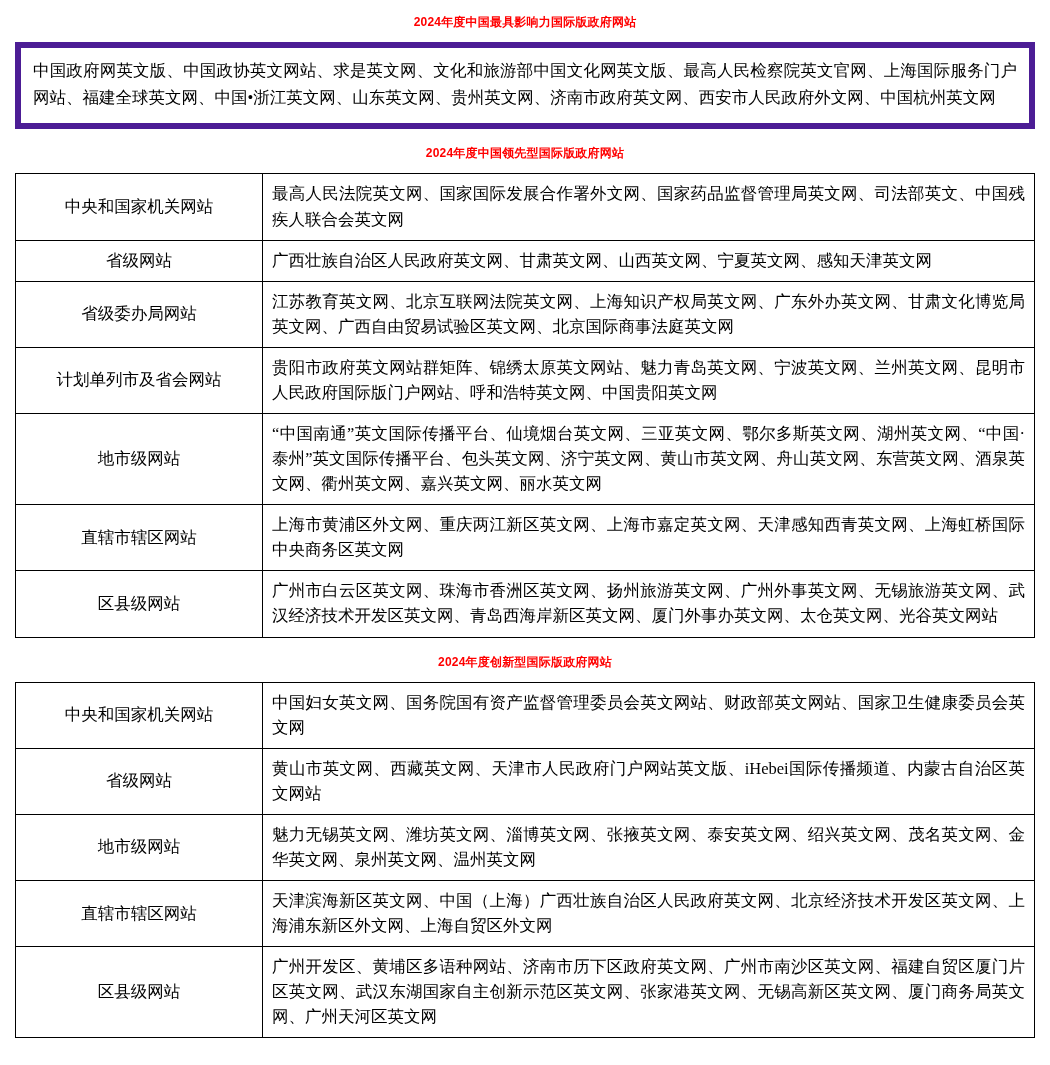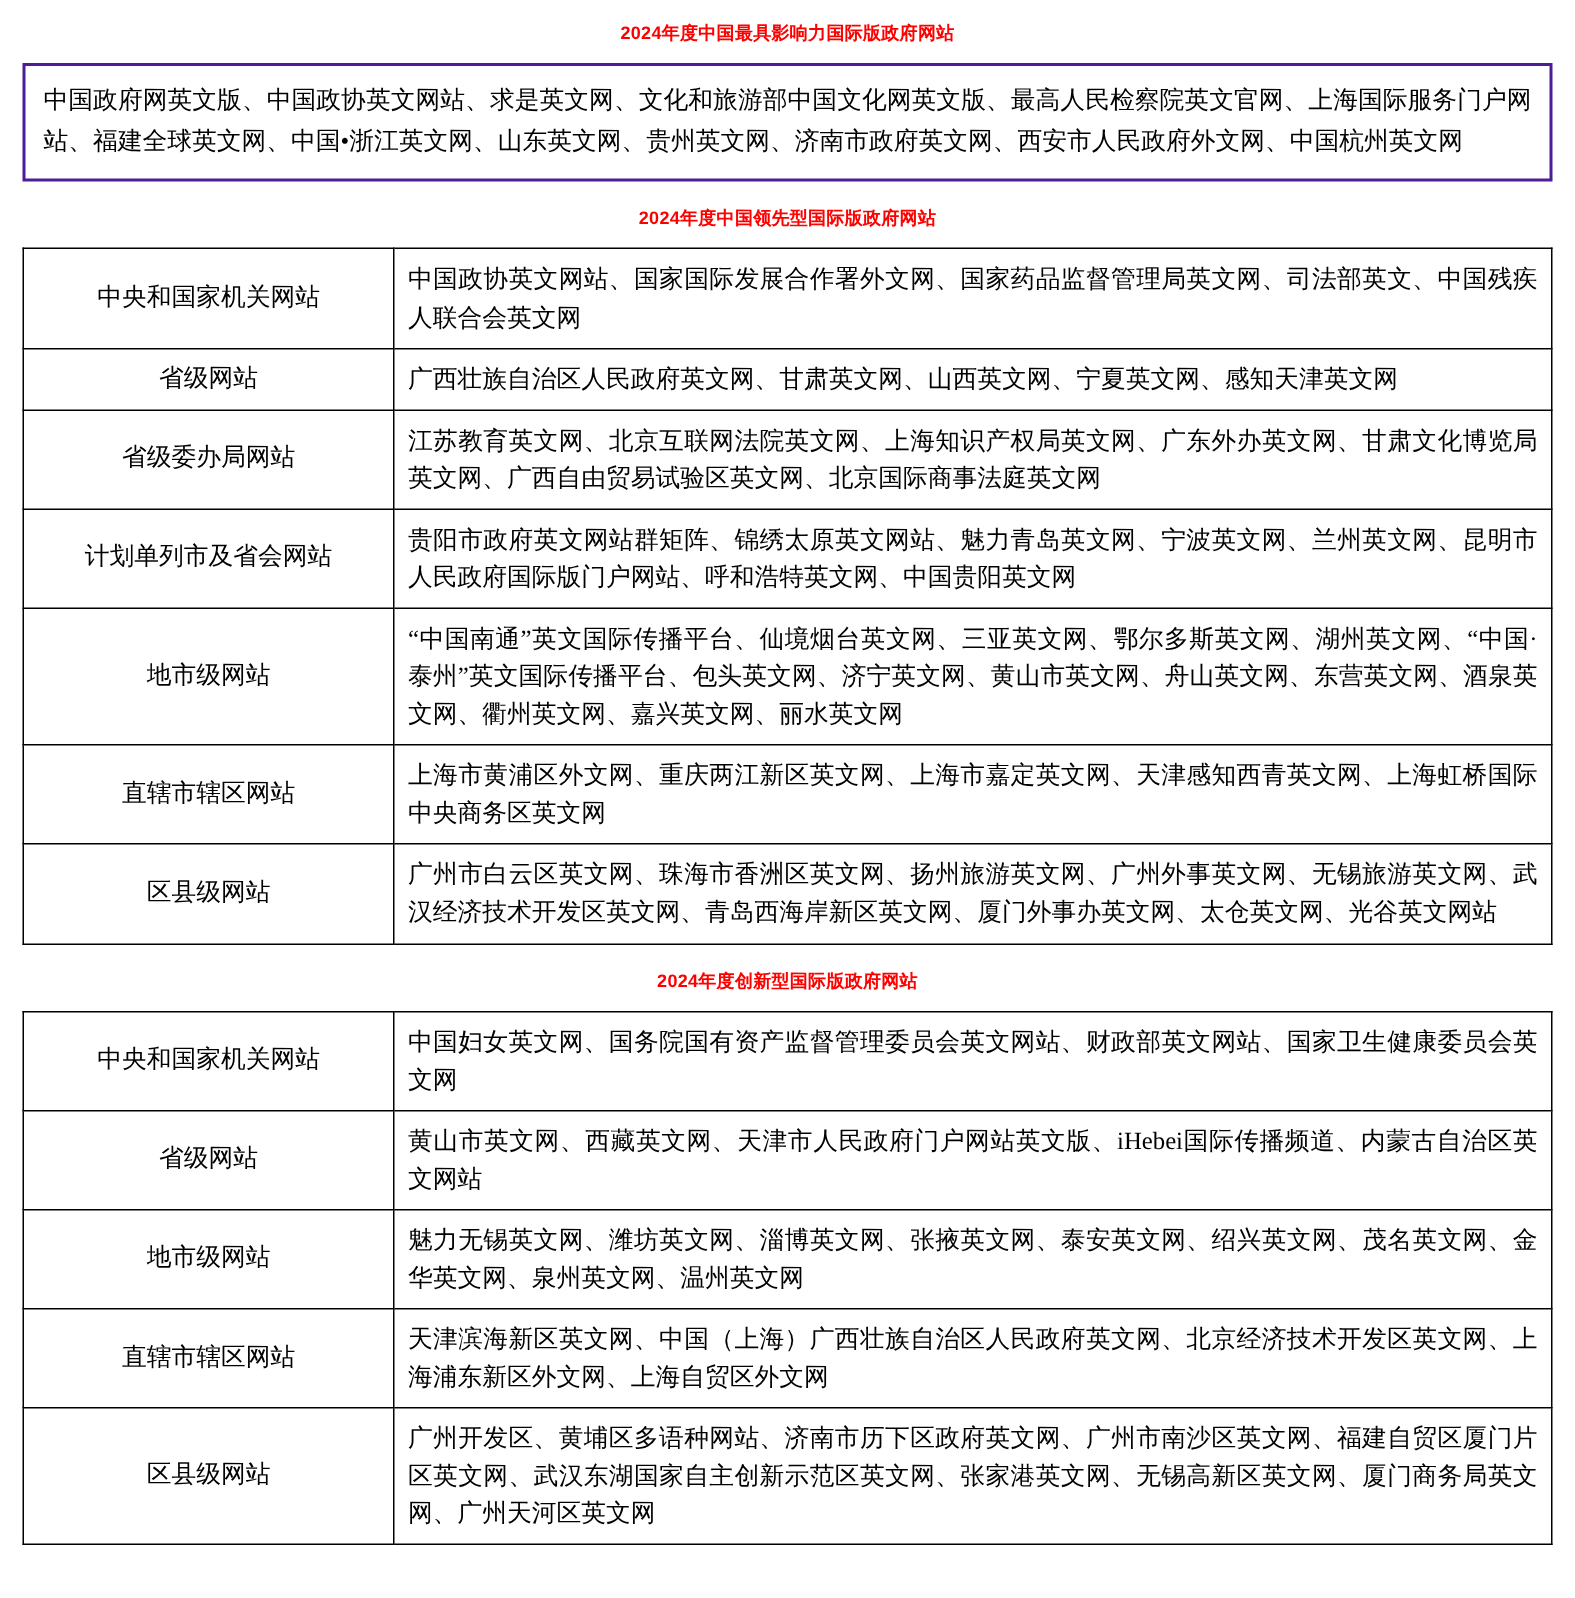--- a/index.html
+++ b/index.html
@@ -52,21 +52,21 @@
     padding-left: 4px;
     padding-right: 4px;
   }
   td.body {
     text-align: justify;
     text-justify: inter-ideograph;
   }
   .single-box {
     width: 1020px;
     margin: 0 auto;
-    border: 2px solid #4c1d95;
+    border: 6px solid #4c1d95;
     box-sizing: border-box;
     padding: 10px 12px 12px 12px;
     font-size: 16.5px;
     line-height: 1.62;
     text-align: justify;
     text-justify: inter-ideograph;
   }
 </style>
 </head>
 <body>
@@ -74,21 +74,21 @@
 <div class="page">
 
   <h2 class="section-title first">2024年度中国最具影响力国际版政府网站</h2>
   <div class="single-box">中国政府网英文版、中国政协英文网站、求是英文网、文化和旅游部中国文化网英文版、最高人民检察院英文官网、上海国际服务门户网站、福建全球英文网、中国•浙江英文网、山东英文网、贵州英文网、济南市政府英文网、西安市人民政府外文网、中国杭州英文网</div>
 
   <h2 class="section-title">2024年度中国领先型国际版政府网站</h2>
   <table class="grid">
     <tbody>
       <tr>
         <td class="cat">中央和国家机关网站</td>
-        <td class="body">中国政协英文网站、国家国际发展合作署外文网、国家药品监督管理局英文网、司法部英文、中国残疾人联合会英文网</td>
+        <td class="body">最高人民法院英文网、国家国际发展合作署外文网、国家药品监督管理局英文网、司法部英文、中国残疾人联合会英文网</td>
       </tr>
       <tr>
         <td class="cat">省级网站</td>
         <td class="body">广西壮族自治区人民政府英文网、甘肃英文网、山西英文网、宁夏英文网、感知天津英文网</td>
       </tr>
       <tr>
         <td class="cat">省级委办局网站</td>
         <td class="body">江苏教育英文网、北京互联网法院英文网、上海知识产权局英文网、广东外办英文网、甘肃文化博览局英文网、广西自由贸易试验区英文网、北京国际商事法庭英文网</td>
       </tr>
       <tr>

